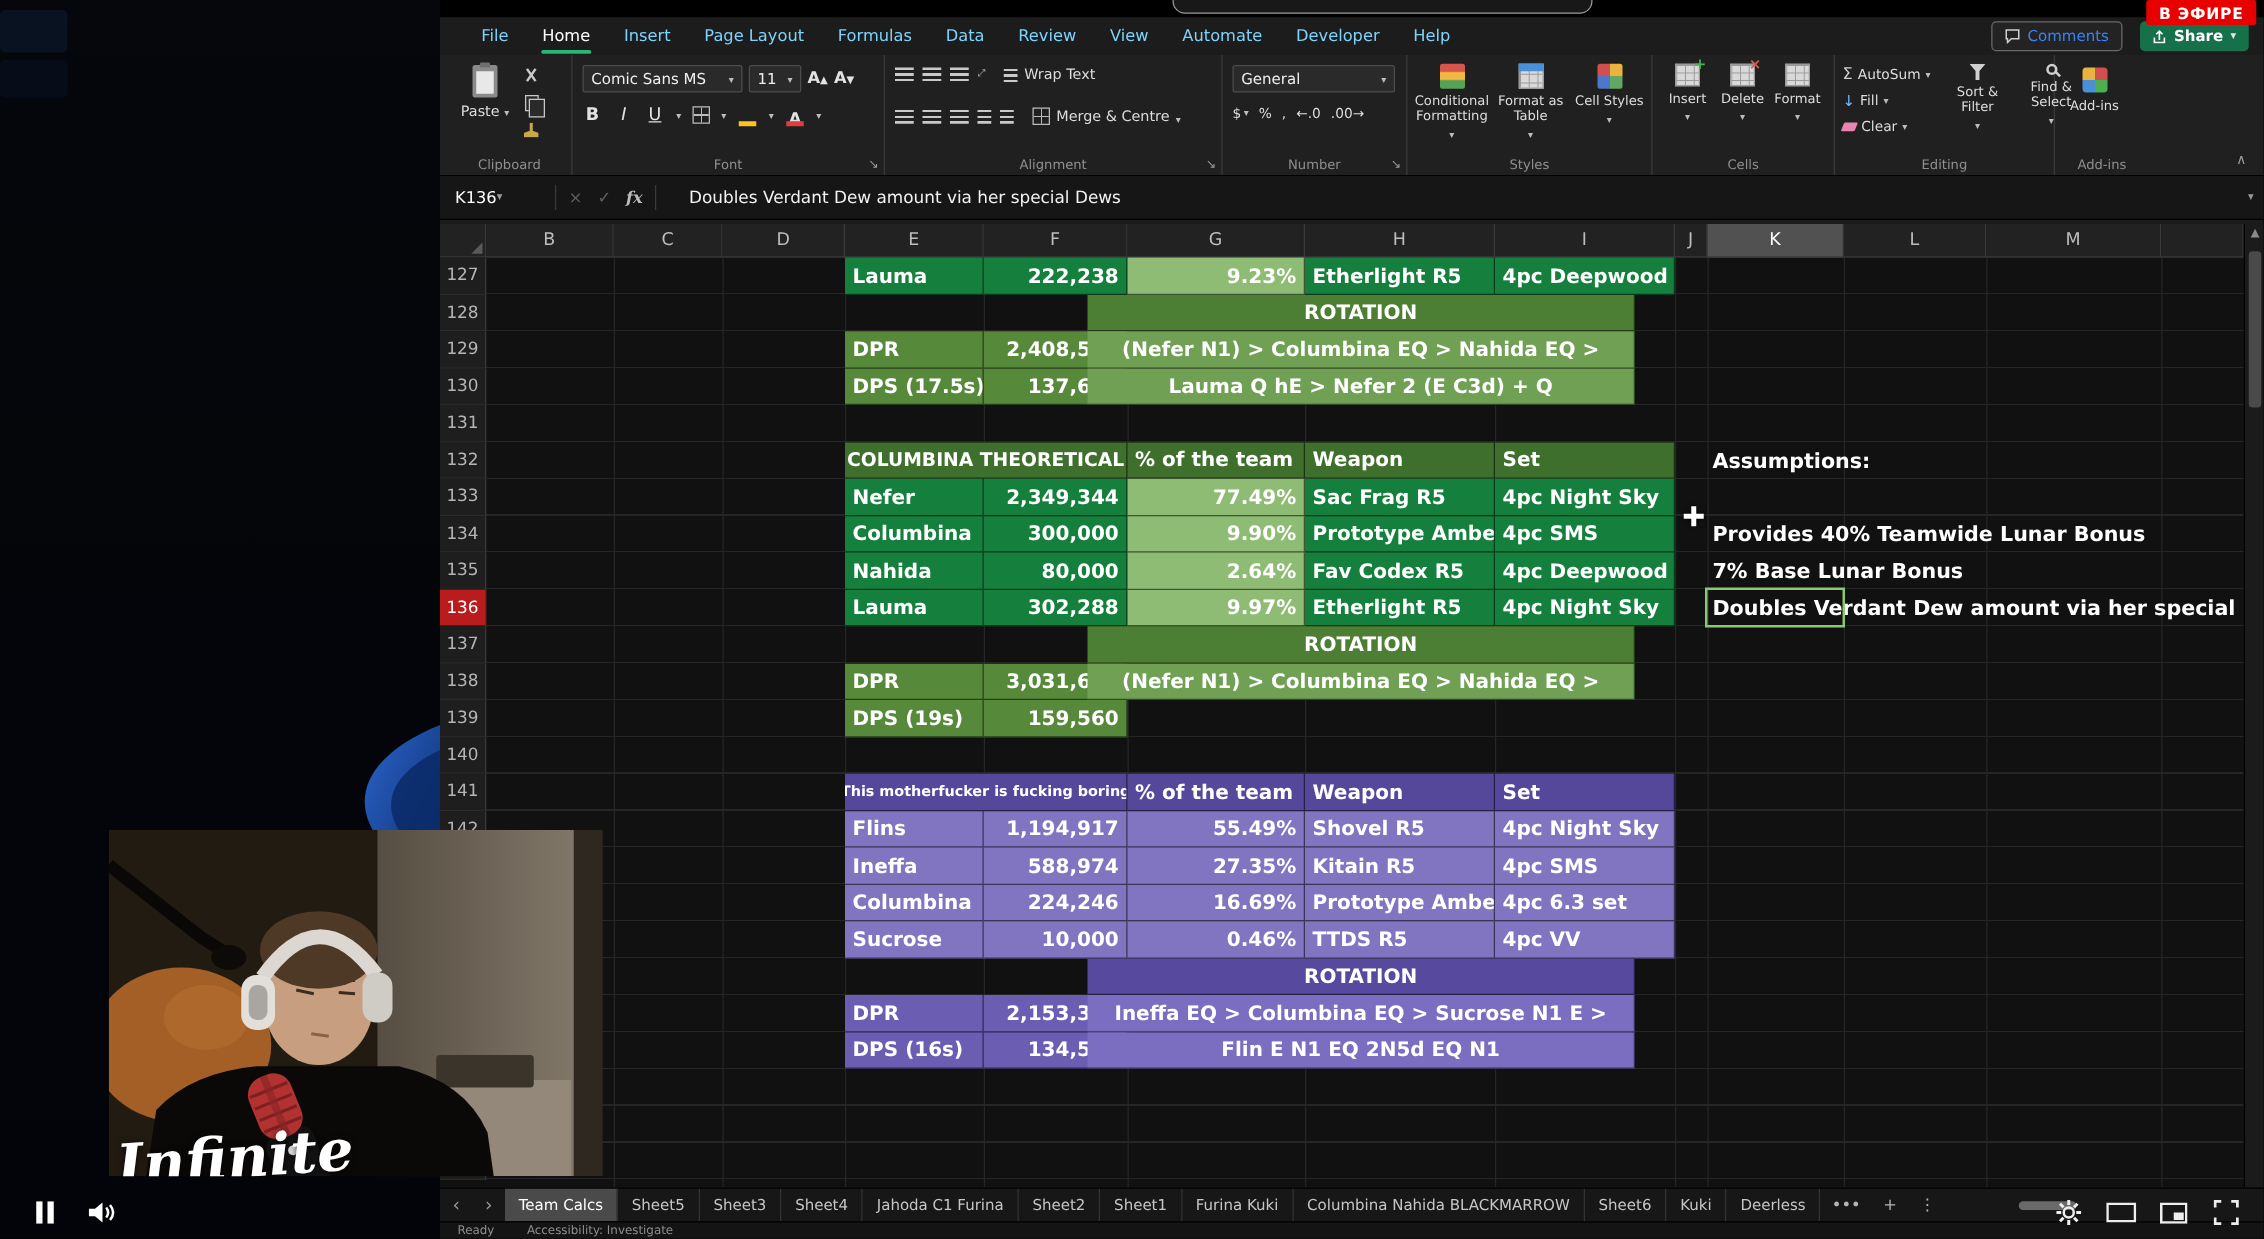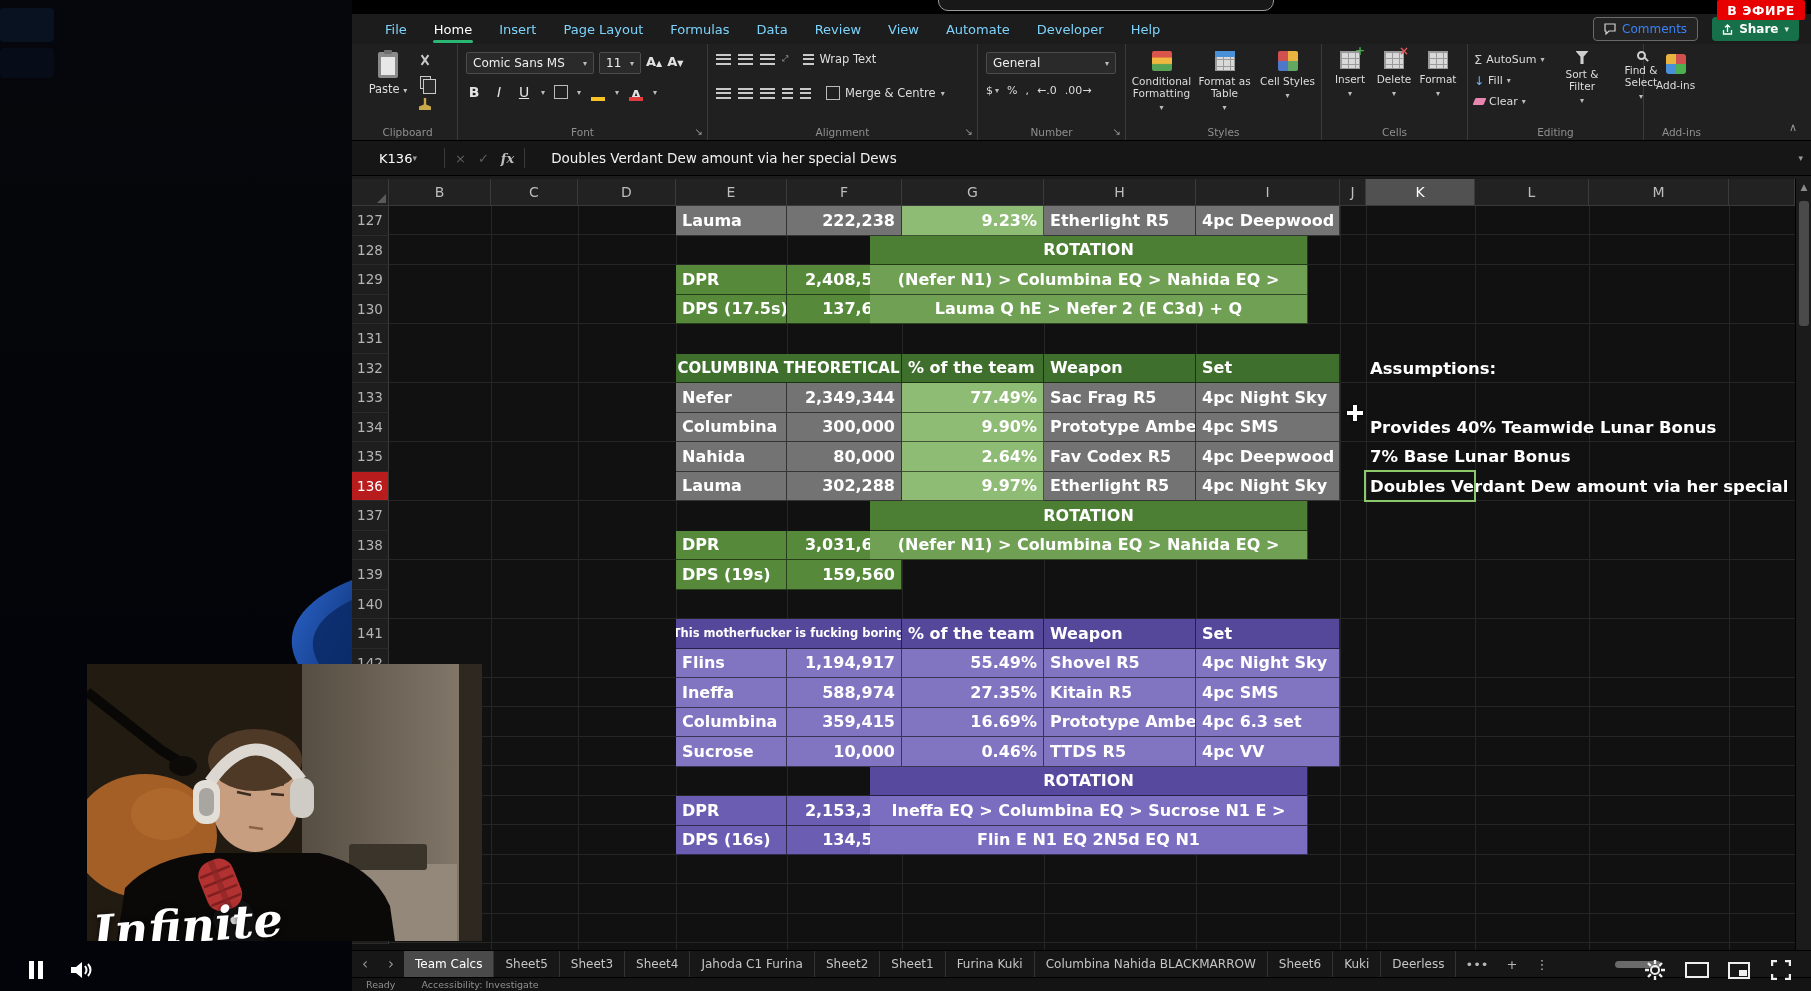--- a/index.html
+++ b/index.html
@@ -57,21 +57,21 @@
 .colorbtn{position:relative;width:16px;height:16px;text-align:center}
 .colorbtn .bar{position:absolute;left:1px;right:1px;bottom:-1px;height:4px}
 .ffA{font-size:13px;font-weight:bold;color:#e3e3e3;line-height:12px}
 .i-bucket{width:12px;height:9px;background:#c9c9c9;clip-path:polygon(20% 0,80% 0,100% 60%,50% 100%,0 60%)}
 
 .g-align{width:270px}
 .alrow1{position:absolute;left:8px;top:8px;display:flex;gap:7px;align-items:center}
 .alrow2{position:absolute;left:8px;top:42px;display:flex;gap:7px;align-items:center}
 .i-bars{width:15px;height:11px;background:repeating-linear-gradient(to bottom,#c9c9c9 0 2px,transparent 2px 4.5px)}
 .i-bars.short{width:11px}
-.wraplbl{display:flex;gap:5px;align-items:center;margin-left:8px}
+.wraplbl{display:flex;gap:5px;align-items:flex-end;margin-left:8px}
 
 .g-num{width:148px}
 .numsel{position:absolute;left:8px;top:8px;width:130px}
 .numrow{position:absolute;left:8px;top:40px;display:flex;gap:8px;align-items:center;color:#ddd;font-size:11px}
 .nico{display:flex;align-items:center;gap:2px}
 
 .g-styles{width:196px}
 .stylesrow{position:absolute;left:4px;top:7px;display:flex}
 .bigbtn{width:63px;display:flex;flex-direction:column;align-items:center;gap:4px;text-align:center}
 .bigbtn .blbl{font-size:10.5px;color:#ddd;line-height:1.15}
@@ -99,21 +99,21 @@
 .mag{width:9px;height:9px;border:2px solid #cfcfcf;border-radius:50%;position:relative}
 .mag::after{content:"";position:absolute;width:6px;height:2px;background:#cfcfcf;transform:rotate(45deg);right:-5px;bottom:-2px}
 
 .g-addins{width:75px;border-right:none}
 .addinbtn{position:absolute;left:12px;top:10px;display:flex;flex-direction:column;align-items:center;gap:5px}
 .i-addin{width:20px;height:20px;border-radius:3px;background:conic-gradient(#d05050 0 25%,#4caf50 25% 50%,#4a90d9 50% 75%,#e8b33f 75%)}
 .collapse{position:absolute;right:14px;bottom:6px;color:#9a9a9a;font-size:11px}
 
 
 .fbar{position:absolute;left:0;top:127px;right:0;height:35px;background:#161616;border-bottom:1px solid #000;display:flex;align-items:center}
-.namebox{width:88px;height:100%;display:flex;align-items:center;justify-content:center;padding:0 8px 0 12px;color:#fff;font-size:13px}
+.namebox{width:88px;height:100%;display:flex;align-items:center;justify-content:flex-start;padding:0 8px 0 12px;color:#fff;font-size:13px}
 .nb-arrow{font-size:9px;color:#9a9a9a}
 .fdiv{width:1px;height:60%;background:#3a3a3a;margin:0 4px}
 .fico{font-size:13px;margin:0 6px;color:#bdbdbd}
 .fico.dim{color:#5f5f5f}
 .fx{font-style:italic;font-family:"DejaVu Serif",serif;font-weight:bold}
 .ftext{margin-left:22px;color:#f2f2f2;font-size:13.5px;white-space:nowrap}
 .fbar-chev{position:absolute;right:8px;font-size:9px;color:#9a9a9a}
 
 
 .sheet{position:absolute;left:0;top:165px;width:1443px;height:771px;background:#111;overflow:hidden}
@@ -136,21 +136,21 @@
 
 
 .r127{top:27px}.r128{top:56.5px}.r129{top:86px}.r130{top:115.5px}.r131{top:145px}
 .r132{top:174.5px}.r133{top:204px}.r134{top:233.5px}.r135{top:263px}.r136{top:292.5px}
 .r137{top:322px}.r138{top:351.5px}.r139{top:381px}.r140{top:410.5px}.r141{top:440px}
 .r142{top:469.5px}.r143{top:499px}.r144{top:528.5px}.r145{top:558px}.r146{top:587.5px}
 .r147{top:617px}.r148{top:646.5px}.r149{top:676px}.r150{top:705.5px}.r151{top:735px}
 
 .cell{position:absolute;height:29.5px;display:flex;align-items:center;padding:0 6px;font-size:16px;font-weight:bold;color:#fff;border-right:1px solid rgba(0,0,0,.55);border-bottom:1px solid rgba(0,0,0,.55);white-space:nowrap;overflow:hidden}
 .num{justify-content:flex-end}.ctr{justify-content:center}
-.gd{background:#737373}.gp{background:#8fbc74}.gh{background:#3f6f2d}
+.gd{background:#15803d}.gp{background:#8fbc74}.gh{background:#3f6f2d}
 .grb{background:#4c7e33}.gdp{background:#57893b}.grt{background:#6fa053}
 .pd{background:#8174c1}.ph{background:#55489b}.pdp{background:#6b5db1}
 .prt{background:#7b6dc0}.prb{background:#57499e}
 .gtitle{font-size:15px}.ptitle{font-size:11.5px;padding:0 3px}
 
 .astext{position:absolute;left:1018px;height:29.5px;display:flex;align-items:center;font-size:16.5px;font-weight:bold;color:#fff;white-space:nowrap;z-index:5}
 .selbox{position:absolute;left:1012px;top:291px;width:112px;height:32px;border:2px solid #8cc96a;z-index:8;pointer-events:none}
 .pluscur{position:absolute;left:995px;top:226px;width:16px;height:16px;z-index:9;filter:drop-shadow(0 0 1.5px #000)}
 .pluscur::before{content:"";position:absolute;left:0;top:6px;width:16px;height:4px;background:#fff}
 .pluscur::after{content:"";position:absolute;left:6px;top:0;width:4px;height:16px;background:#fff}
@@ -552,21 +552,21 @@
       <div class="cell cH r142 pd">Shovel R5</div>
       <div class="cell cI r142 pd">4pc Night Sky</div>
 
       <div class="cell cE r143 pd">Ineffa</div>
       <div class="cell cF r143 pd num">588,974</div>
       <div class="cell cG r143 pd num">27.35%</div>
       <div class="cell cH r143 pd">Kitain R5</div>
       <div class="cell cI r143 pd">4pc SMS</div>
 
       <div class="cell cE r144 pd">Columbina</div>
-      <div class="cell cF r144 pd num">359,415</div>
+      <div class="cell cF r144 pd num">224,246</div>
       <div class="cell cG r144 pd num">16.69%</div>
       <div class="cell cH r144 pd">Prototype Amber</div>
       <div class="cell cI r144 pd">4pc 6.3 set</div>
 
       <div class="cell cE r145 pd">Sucrose</div>
       <div class="cell cF r145 pd num">10,000</div>
       <div class="cell cG r145 pd num">0.46%</div>
       <div class="cell cH r145 pd">TTDS R5</div>
       <div class="cell cI r145 pd">4pc VV</div>
 

